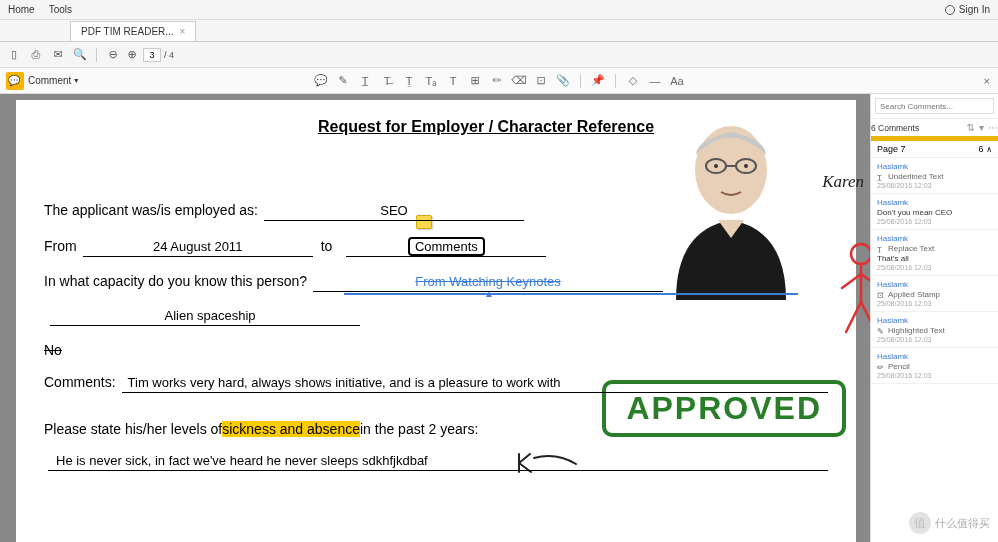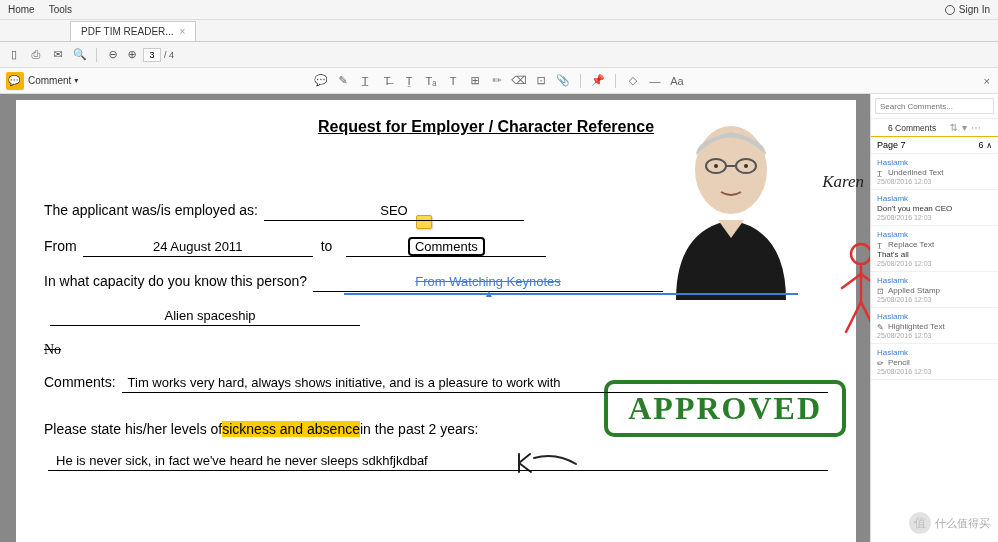--- a/index.html
+++ b/index.html
@@ -37,21 +37,21 @@
 
 
 .main { flex: 1; display: flex; overflow: hidden; }
 .doc-area { flex: 1; background: #888; overflow: auto; padding: 6px 0 0 16px; }
 .page { background: #fff; width: 840px; min-height: 480px; padding: 18px 28px 20px 28px; position: relative; }
 
 
 .comments-panel { width: 128px; background: #fff; border-left: 1px solid #ddd; display: flex; flex-direction: column; font-size: 9px; }
 .panel-search { padding: 4px; border-bottom: 1px solid #eee; }
 .panel-search input { width: 100%; height: 16px; border: 1px solid #ddd; font-size: 8px; padding: 0 4px; }
-.panel-header { padding: 3px 17px; border-bottom: 1px solid #eab308; display: flex; align-items: center; justify-content: space-between; color: #333; font-size: 8.5px; }
+.panel-header { padding: 3px 0; border-bottom: 5px solid #eab308; display: flex; align-items: center; justify-content: space-between; color: #333; font-size: 8.5px; }
 .panel-sort { display: flex; gap: 4px; color: #999; font-size: 10px;}
 .panel-page { padding: 3px 6px; border-bottom: 1px solid #eee; display:flex; justify-content: space-between; align-items:center; }
 .comment-item { padding: 4px 6px; border-bottom: 1px solid #f0f0f0; }
 .comment-author { color: #3b7dd8; font-size: 8px; font-weight: 500; }
 .comment-type { display: flex; align-items: center; gap: 3px; font-size: 8px; color: #666; margin: 1px 0; }
 .comment-type-icon { width: 8px; height: 8px; display: inline-block; }
 .comment-text { font-size: 8px; color: #333; margin-top: 1px; }
 .comment-date { font-size: 7px; color: #aaa; margin-top: 1px; }
 
 
@@ -70,24 +70,24 @@
 .from-row .from-line { width: 230px; flex: 0 0 auto; }
 .to-label { margin: 0 8px; }
 .to-line { width: 200px; flex: 0 0 auto; }
 .current-box { border: 2.5px solid #000; border-radius: 4px; padding: 0 5px; display: inline-block; font-size: 13px; }
 
 .sticky-note { position: absolute; left: 400px; top: 115px; width: 16px; height: 14px; background: #ffd94d; border: 1px solid #d4a800; border-radius: 2px; box-shadow: 1px 1px 2px rgba(0,0,0,.2); }
 .strike-from { color: #3b7dd8; text-decoration: line-through; }
 .capacity-underline { border-bottom: 2px solid #3b7dd8; position: absolute; left: 300px; right: 30px; bottom: -3px; }
 .caret-mark { position:absolute; left: 440px; bottom:-7px; color:#3b7dd8; font-size:10px;}
 
-.approved-stamp { position: absolute; right: 10px; top: 280px; border: 4px solid #2a7e2a; border-radius: 10px; padding: 6px 20px; font-size: 32px; font-weight: 800; color: #2a7e2a; letter-spacing: 2px; font-family: Liberation Serif, serif; background: rgba(255,255,255,.6); }
+.approved-stamp { position: absolute; right: 10px; top: 280px; border: 4px solid #2a7e2a; border-radius: 10px; padding: 6px 20px; font-size: 32px; font-weight: 800; color: #2a7e2a; letter-spacing: 2px; font-family: Liberation Sans, sans-serif; background: rgba(255,255,255,.6); }
 .sig-k { position: absolute; left: 500px; top: 350px; font-family: cursive; font-size: 20px; color: #222; }
 
-.no-cross { text-decoration: line-through; font-family: Liberation Serif, serif; }
+.no-cross { text-decoration: line-through; }
 .highlight { background: #ffcc00; }
 
 .watermark { position: absolute; right: 8px; bottom: 8px; display: flex; align-items: center; gap: 4px; opacity: .55; font-size: 11px; color: #666; }
 .watermark .wm-icon { width: 22px; height: 22px; border-radius: 50%; background: #ccc; display:flex; align-items:center; justify-content:center; font-size:12px; color:#888;}
 </style>
 </head>
 <body>
 
 <div class="app">
 

